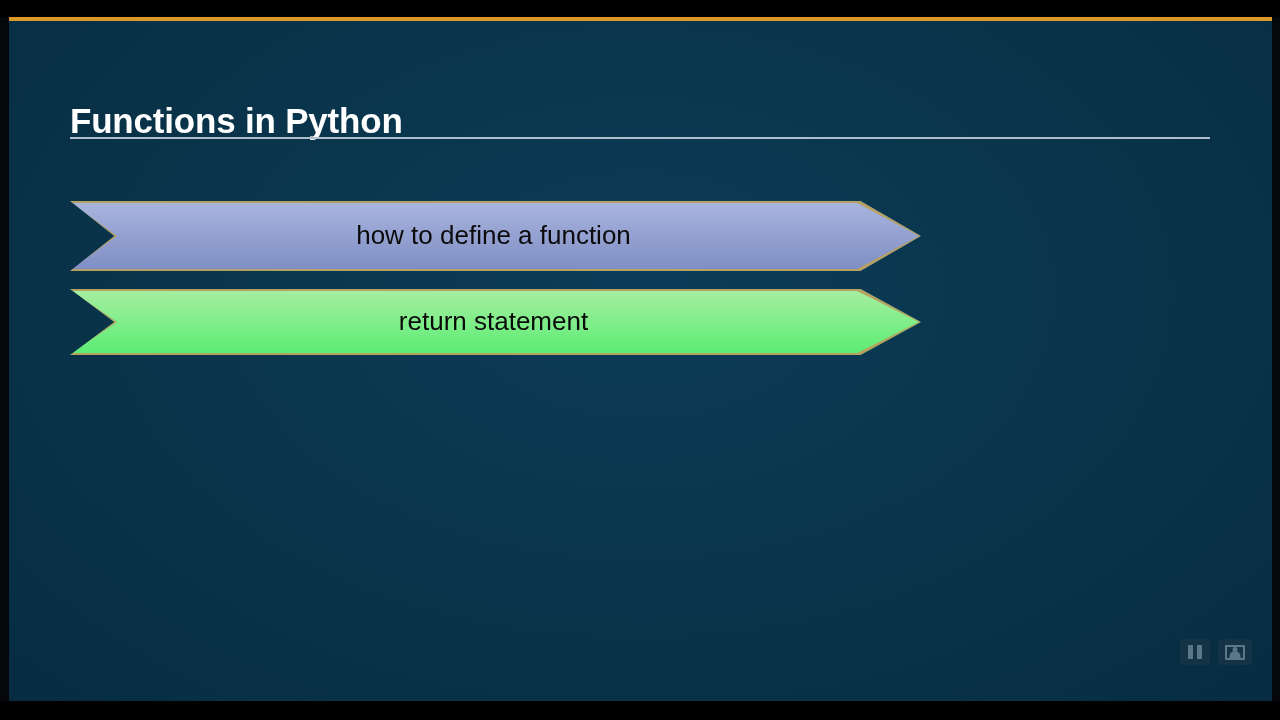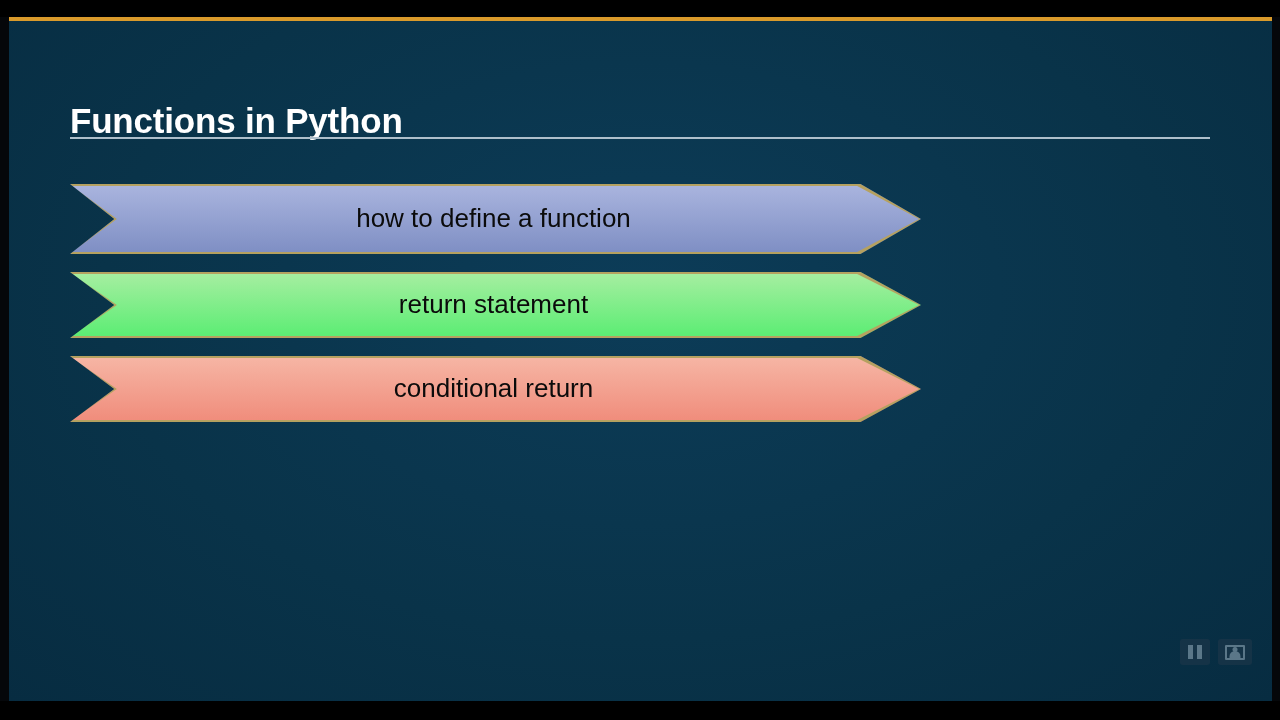--- a/index.html
+++ b/index.html
@@ -78,21 +78,21 @@
   .title-rule {
     position: absolute;
     left: 61px; top: 116px;
     width: 1140px; height: 2px;
     background: #aebfcb;
   }
 
   
   .chevron-stack {
     position: absolute;
-    left: 61px; top: 163px;
+    left: 61px; top: 180px;
     width: 851px;
   }
 
   .chevron {
     position: relative;
     width: 851px;
     display: flex;
     align-items: center;
     justify-content: center;
     margin-bottom: 18px;
@@ -215,25 +215,20 @@
       </div>
 
 
       <div class="chevron ch-h66" style="--fill: linear-gradient(180deg,#a5eea0 0%,#5ced74 100%); background-image: linear-gradient(rgb(165, 238, 160) 0%, rgb(92, 237, 116) 100%);">
         <div class="chevron-label">
           <span>return statement</span>
         </div>
       </div>
 
 
-      <div class="chevron ch-h66" style="--fill: linear-gradient(180deg,#f6b5a4 0%,#f08d7c 100%); background-image: linear-gradient(rgb(246, 181, 164) 0%, rgb(240, 141, 124) 100%);">
-        <div class="chevron-label">
-          <span>conditional return</span>
-        </div>
-      </div>
 
     </div>
 
     <div class="player-controls">
       <div class="ctl-btn">
         <span class="pause-glyph">
             <i></i>
             <i></i>
           </span>
       </div>

